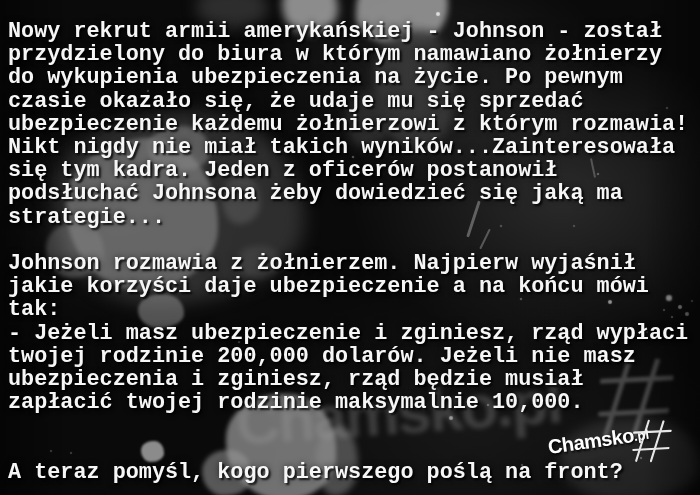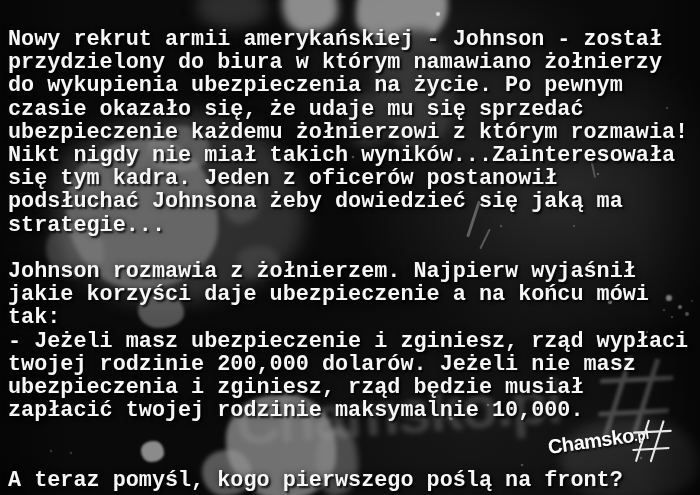--- a/index.html
+++ b/index.html
@@ -87,21 +87,21 @@
   .hash-small{position:absolute;left:632px;top:419px;z-index:6;opacity:.95;transform:rotate(8deg);}
   .wm-logo{
     position:absolute;left:548px;top:437px;z-index:6;
     color:var(--logo,#fff);font-weight:bold;font-size:20px;line-height:1;letter-spacing:-.5px;
     transform:rotate(-8deg);transform-origin:left center;white-space:nowrap;
     text-shadow:1px 2px 2px rgba(0,0,0,.85);
   }
   .wm-logo .tld{font-size:13px;position:relative;top:-1px;letter-spacing:0;}
   
   .meme-text{
-    position:absolute;left:8px;top:0;z-index:5;margin:0;padding:28px 0 0 0;
+    position:absolute;left:8px;top:0;z-index:5;margin:0;padding:20px 0 0 0;
     font-family:"Liberation Mono","DejaVu Sans Mono",monospace;
     font-weight:bold;font-size:21.8px;line-height:23.2px;
     color:var(--text,#f6f6f6);
     text-shadow:2px 2px 2px rgba(0,0,0,.8), 0 0 6px rgba(0,0,0,.6);
     white-space:pre;
   }
 </style>
 </head>
 <body>
 

